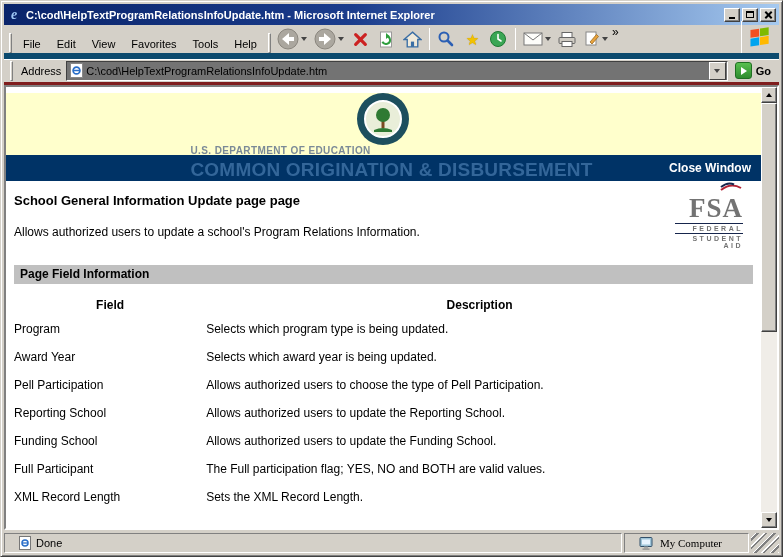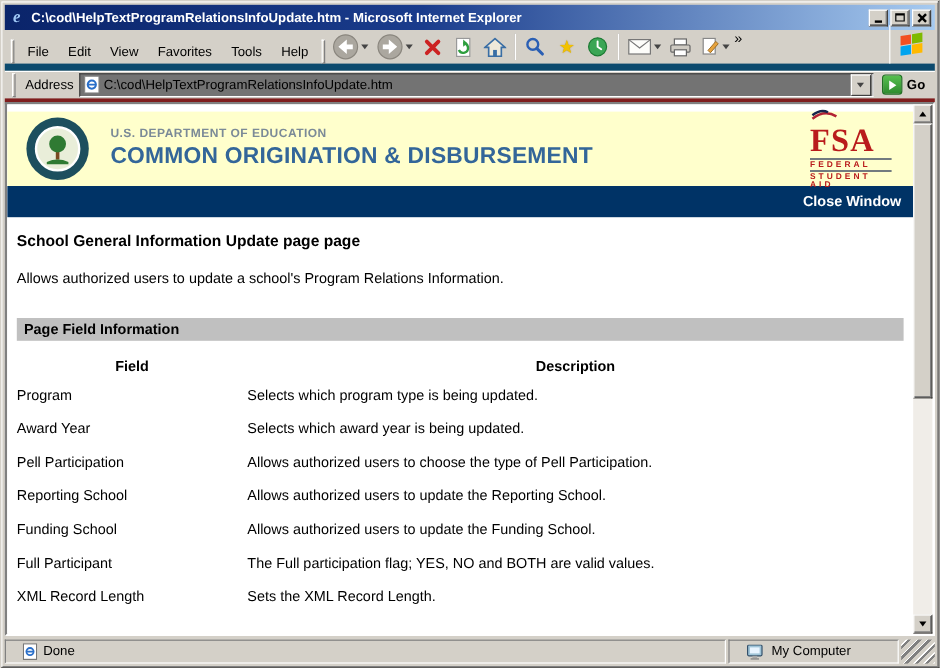--- a/index.html
+++ b/index.html
@@ -59,29 +59,29 @@
     display: flex; align-items: center; justify-content: center; border: 1px solid #1f6f22; }
   .go-arrow { width: 0; height: 0; border-top: 4px solid transparent; border-bottom: 4px solid transparent; border-left: 6px solid #fff; margin-left: 2px; }
   .go-label { font-size: 11px; font-weight: bold; }
 
   
   .viewport { flex: 1; min-height: 0; display: flex;
     border: 2px solid; border-color: #808080 #fff #fff #808080; background: #fff; }
   .page { flex: 1; overflow: hidden; background: #fff; font-size: 12px; color: #000; }
 
   
-  .banner { margin-top: 6px; height: 62px; background: #ffffcc; display: flex; align-items: center; padding: 0 18px 0 16px; }
+  .banner { margin-top: 6px; height: 62px; background: #ffffcc; display: flex; align-items: center; padding: 0 18px 0 16px; flex-direction: column; }
   .seal { width: 52px; height: 52px; border-radius: 50%; background: #1d4f5e; flex: 0 0 auto;
     display: flex; align-items: center; justify-content: center; }
   .seal-inner { width: 38px; height: 38px; border-radius: 50%; background: #e9eed9; border: 2px solid #fff;
     display: flex; align-items: center; justify-content: center; overflow: hidden; }
   .banner-text { margin-left: 18px; }
   .agency { font-size: 10px; font-weight: bold; color: #7b8a97; letter-spacing: .4px; }
   .cod-title { font-size: 19px; font-weight: bold; color: #336699; margin-top: 3px; letter-spacing: .2px; }
-  .fsa { margin-left: auto; width: 68px; text-align: left; color: #b91c1c; }
+  .fsa { margin-left: auto; width: 68px; text-align: right; color: #737373; }
   .fsa-acronym { font-family: "Liberation Serif", serif; font-weight: bold; font-size: 27px; line-height: 1; letter-spacing: 1px; }
   .fsa-line { border-top: 1px solid #16254c; font-size: 7px; font-weight: bold; letter-spacing: 2.5px; padding-top: 1px; margin-top: 1px; }
 
   
   .navbar { height: 26px; background: #003366; display: flex; align-items: center; justify-content: flex-end; padding: 0 10px; }
   .close-window { color: #fff; font-size: 12px; font-weight: bold; cursor: pointer; }
 
   
   .page-heading { margin: 12px 8px 0; font-size: 13px; font-weight: bold; }
   .intro { margin: 17px 8px 0; font-size: 12px; }
@@ -101,21 +101,21 @@
   .sb-thumb { position: absolute; left: 0; top: 0; width: 100%; height: 56%; background: #d4d0c8;
     border: 1px solid; border-color: #fff #404040 #404040 #fff; box-shadow: inset -1px -1px 0 #808080; }
   .tri-up { width: 0; height: 0; border-left: 3px solid transparent; border-right: 3px solid transparent; border-bottom: 4px solid #000; }
   .tri-down { width: 0; height: 0; border-left: 3px solid transparent; border-right: 3px solid transparent; border-top: 4px solid #000; }
 
   
   .statusbar { flex: 0 0 auto; height: 23px; padding-top: 3px; display: flex; gap: 2px; }
   .pane { border: 1px solid; border-color: #808080 #fff #fff #808080;
     display: flex; align-items: center; gap: 5px; padding: 0 14px; font-size: 11px; }
   .pane-status { flex: 1; }
-  .pane-zone { width: 142px; }
+  .pane-zone { width: 125px; font-family: Liberation Serif, serif; }
   .pane-grip { width: 15px; border: none;
     background: repeating-linear-gradient(135deg, #d4d0c8 0 3px, #fff 3px 4px, #808080 4px 6px); }
 </style>
 </head>
 <body>
 
 <div class="window">
 
   <div class="titlebar">
     <span class="title-ie">

